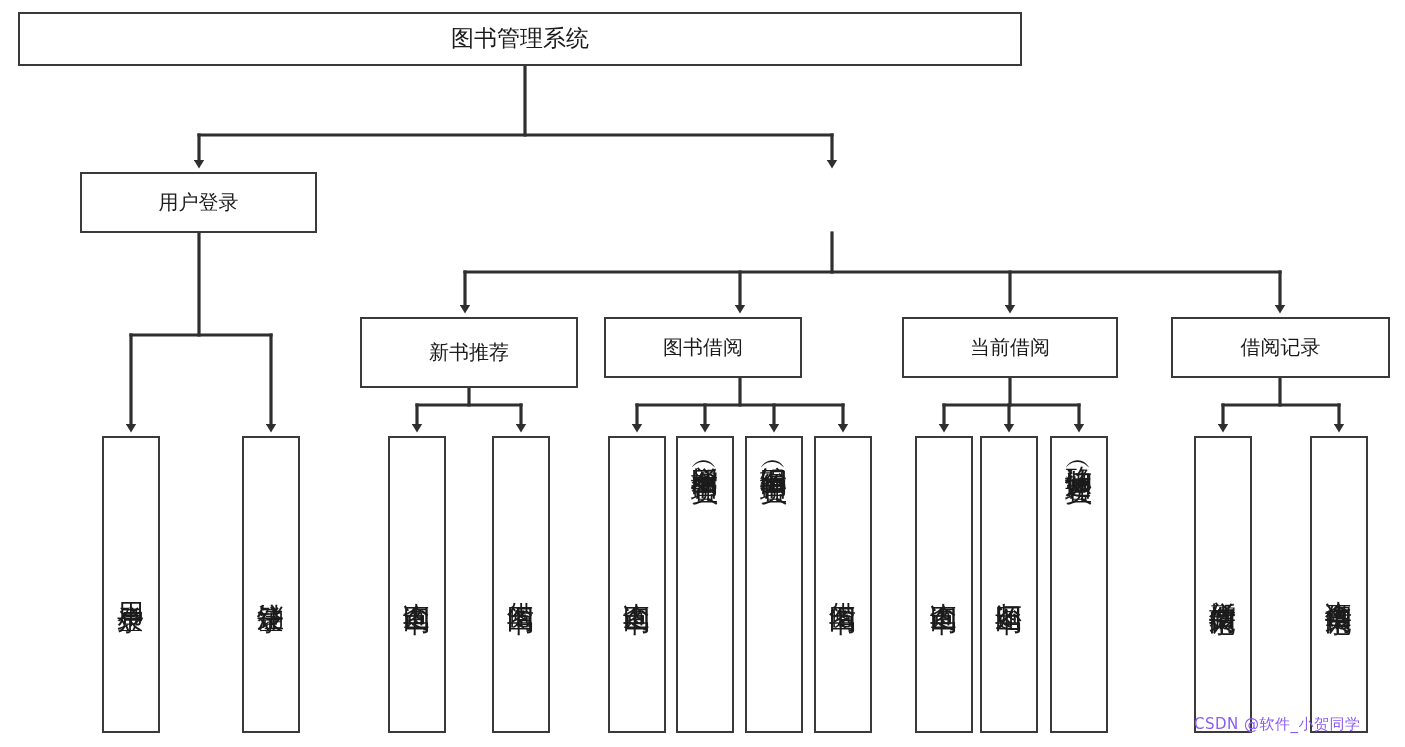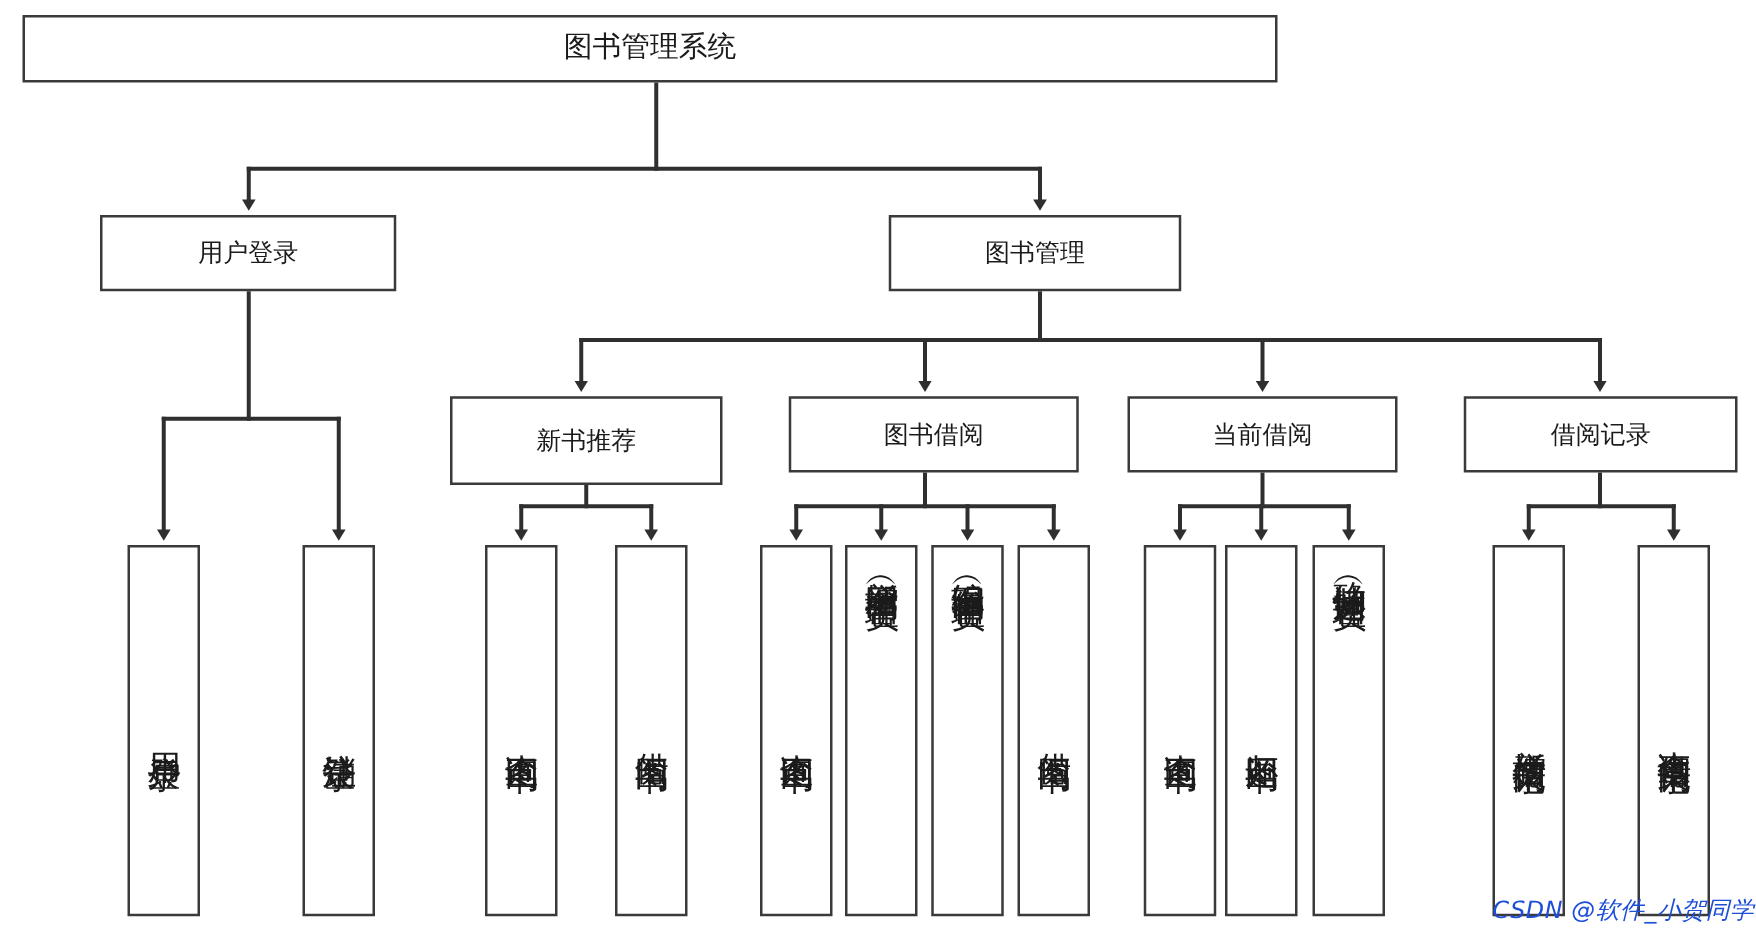--- a/index.html
+++ b/index.html
@@ -52,25 +52,24 @@
     line-height:1;
     white-space:nowrap;
   }
   
   .node.v.centered{
     align-items:center;
     padding-top:0;
   }
   .watermark{
     position:absolute;
-    color:#1d4ed8;
-    font-size:19px;
+    color:#8b5cf6;
+    font-size:15px;
     white-space:nowrap;
     letter-spacing:0.5px;
-    font-style:italic;
   }
 </style>
 </head>
 <body>
 
 <div id="canvas">
 
   <svg id="wires" viewBox="0 0 1405 747" xmlns="http://www.w3.org/2000/svg">
     <defs>
       <marker id="arrow" markerWidth="9" markerHeight="11" refX="0.5" refY="5.5" orient="auto" markerUnits="userSpaceOnUse">
@@ -122,28 +121,25 @@
     </g>
   </svg>
 
   <div class="node h" style="left:18px;top:12px;width:1004px;height:54px;">
     <span class="label">图书管理系统</span>
   </div>
 
   <div class="node h2" style="left:80px;top:172px;width:237px;height:61px;">
     <span class="label">用户登录</span>
   </div>
-  <div class="node h2" style="left:711px;top:172px;width:234px;height:61px;">
-    <span class="label">图书管理</span>
-  </div>
 
   <div class="node h2" style="left:360px;top:317px;width:218px;height:71px;">
     <span class="label">新书推荐</span>
   </div>
-  <div class="node h2" style="left:631px;top:317px;width:232px;height:61px;">
+  <div class="node h2" style="left:604px;top:317px;width:198px;height:61px;">
     <span class="label">图书借阅</span>
   </div>
   <div class="node h2" style="left:902px;top:317px;width:216px;height:61px;">
     <span class="label">当前借阅</span>
   </div>
   <div class="node h2" style="left:1171px;top:317px;width:219px;height:61px;">
     <span class="label">借阅记录</span>
   </div>
 
   <div class="node v centered" style="left:102px;top:436px;width:58px;height:297px;">

